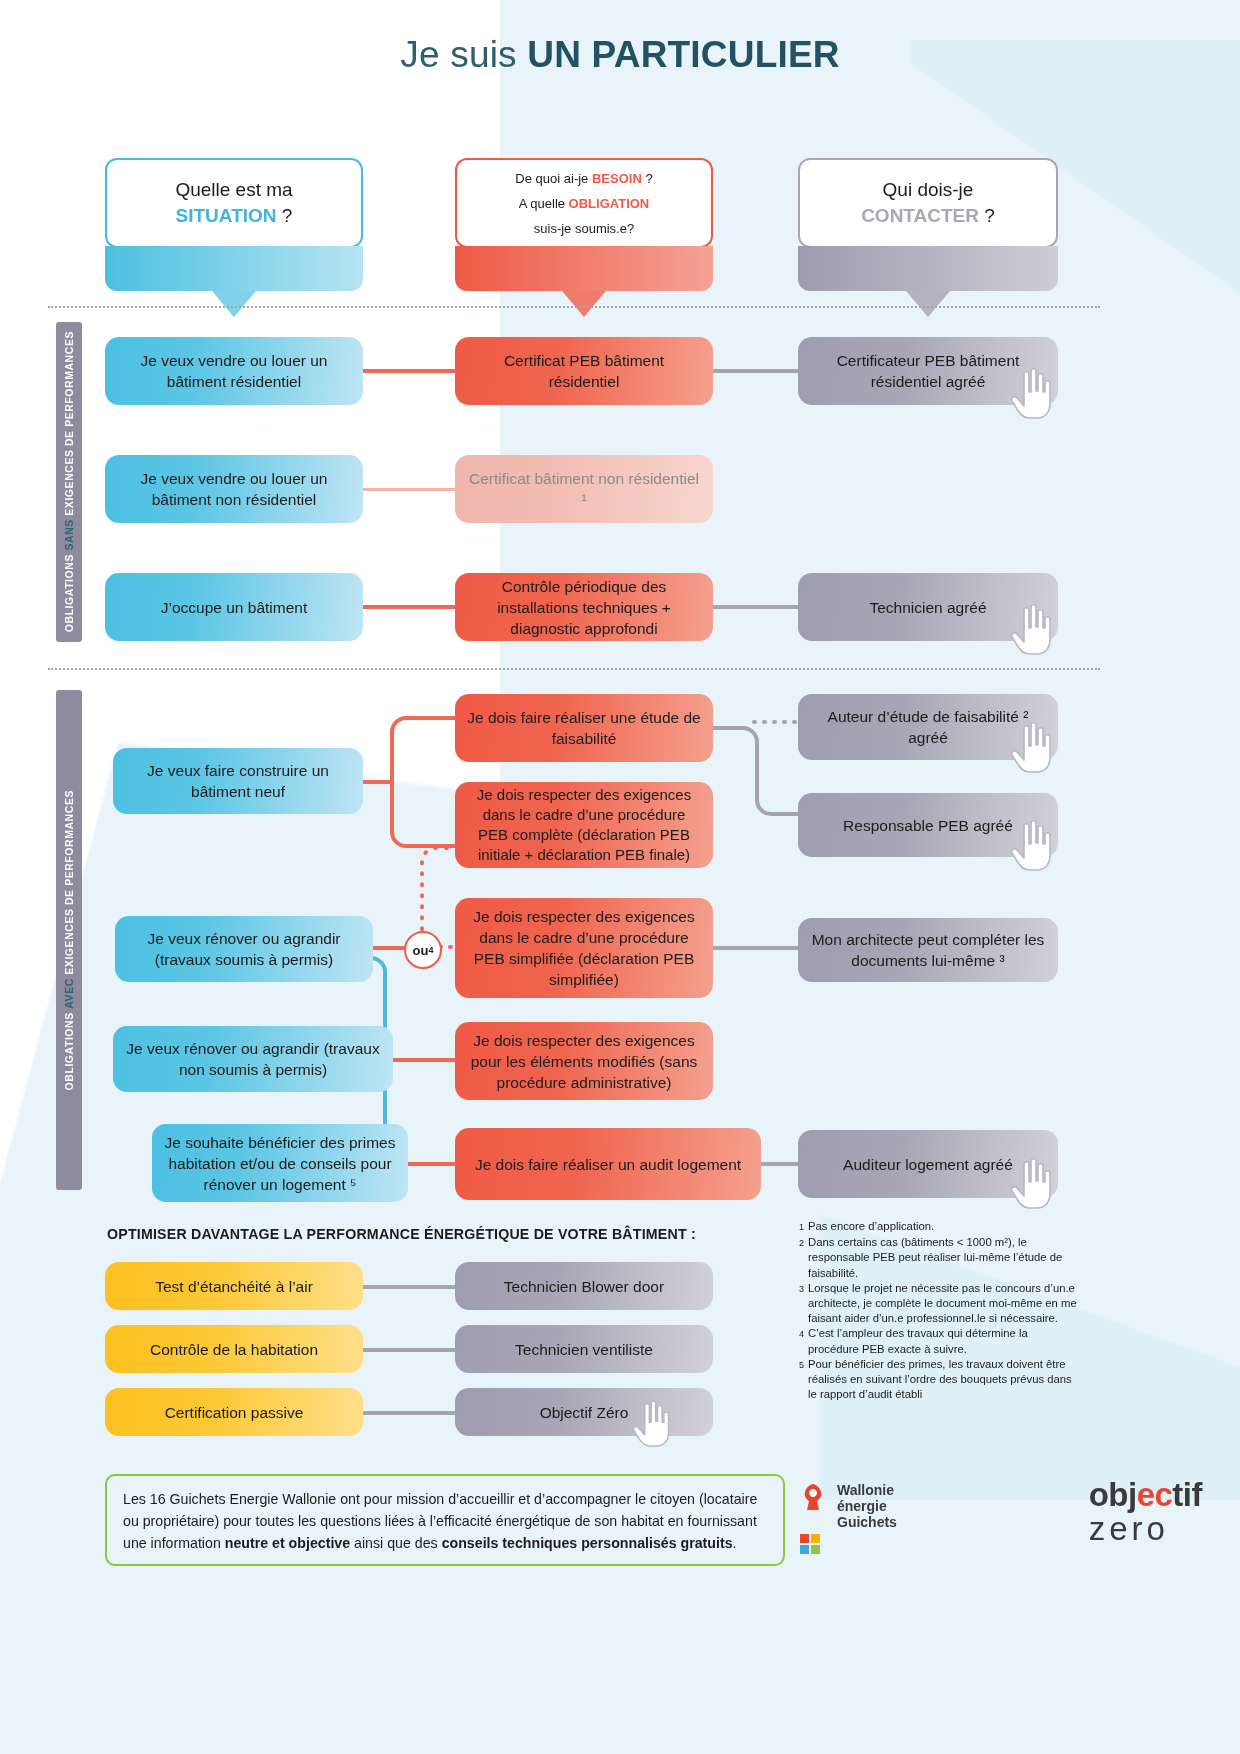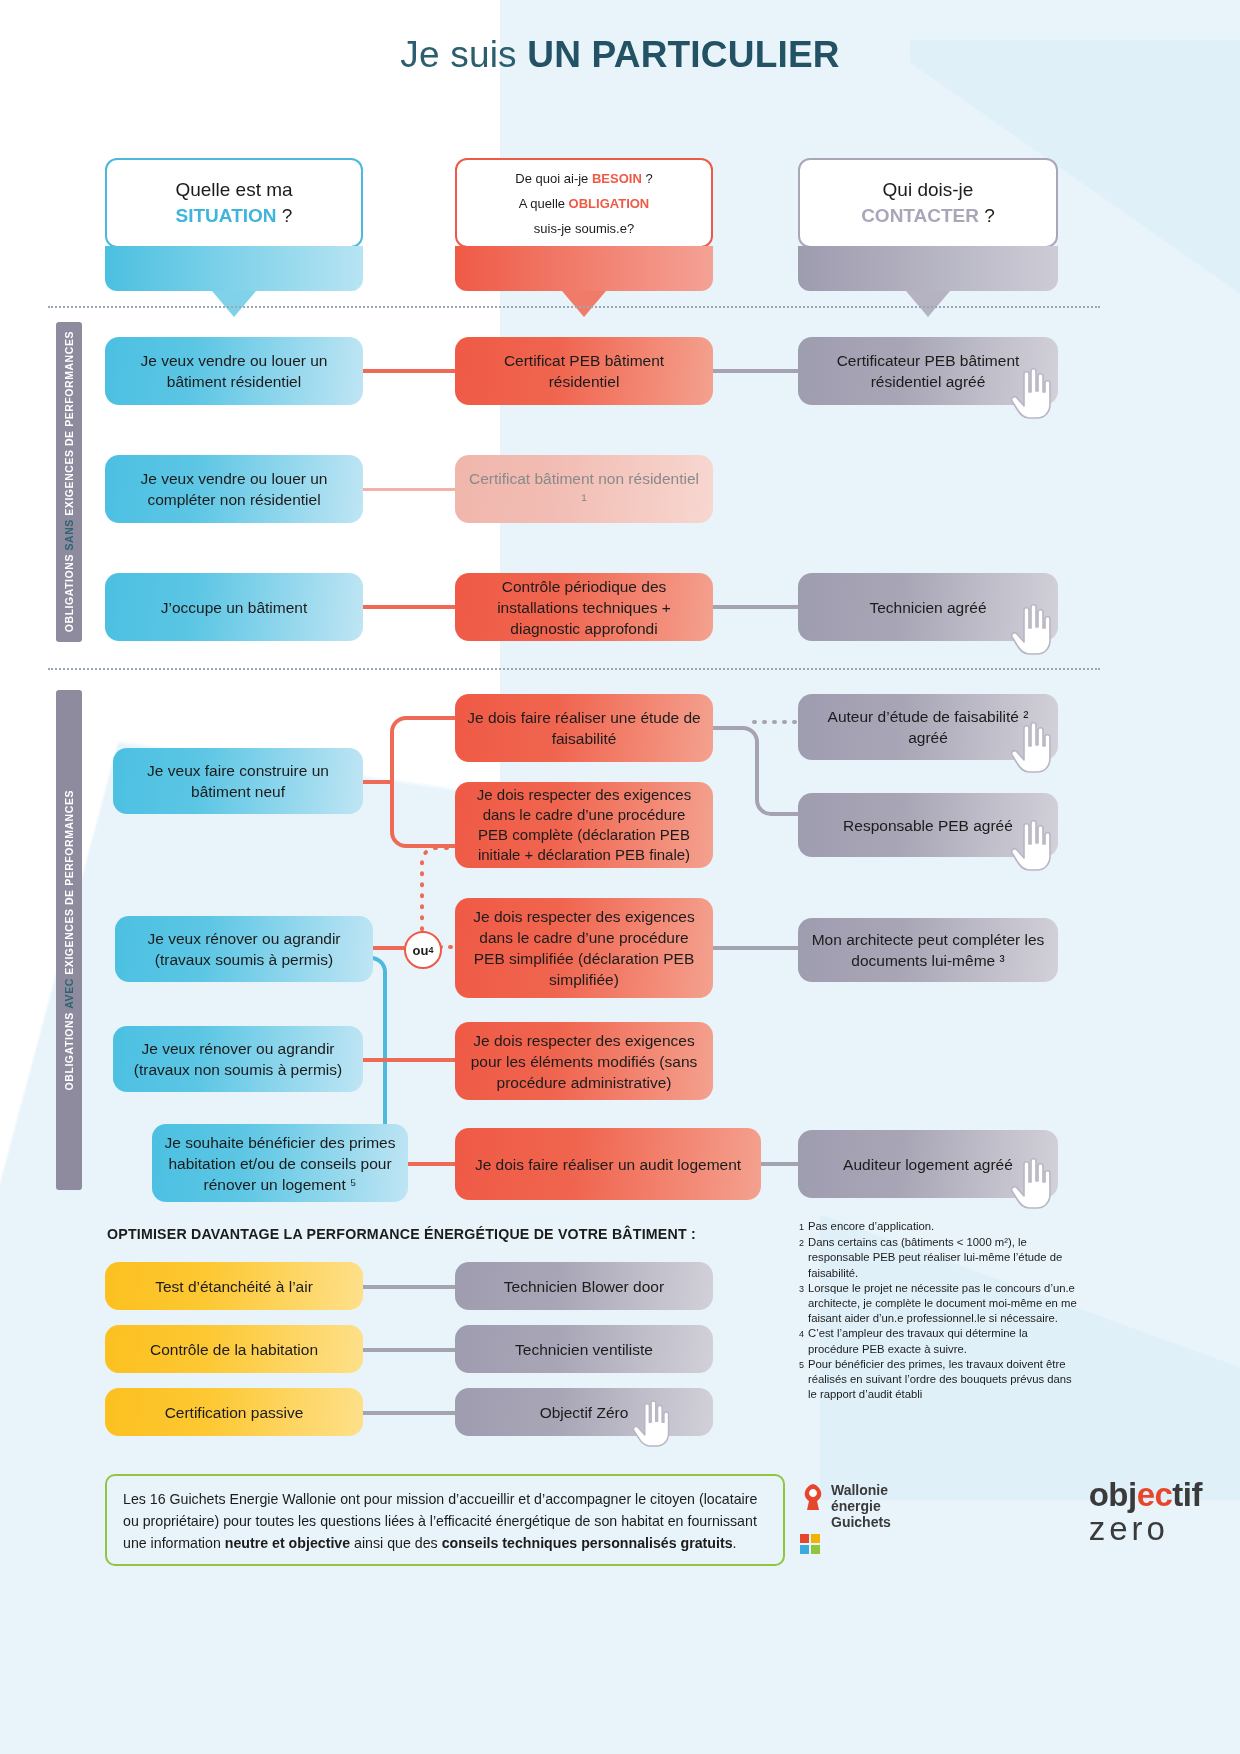--- a/index.html
+++ b/index.html
@@ -119,21 +119,21 @@
   .fn .tx{padding-left:4px;}
 
   
   .footbox{
     position:absolute;left:105px;top:1474px;width:680px;height:92px;
     border:2px solid #8fc63d;border-radius:10px;background:transparent;
     box-sizing:border-box;padding:12px 16px;font-size:14.2px;line-height:22px;font-weight:300;
   }
   .footbox b{font-weight:700;}
   .wallonie{position:absolute;left:800px;top:1482px;width:130px;font-size:14px;line-height:16px;font-weight:700;color:#3a3a3a;}
-  .wal-rows{display:flex;align-items:flex-start;gap:5px;}
+  .wal-rows{display:flex;align-items:flex-start;gap:11px;}
   .wal-sq{display:grid;grid-template-columns:9px 9px;grid-template-rows:9px 9px;gap:1.5px;margin-top:2px;}
   .wal-sq i{display:block;width:9px;height:9px;}
   .objectif{position:absolute;right:38px;top:1478px;text-align:left;}
   .obj1{font-size:33px;letter-spacing:-.5px;color:#3a3a3a;font-weight:700;line-height:34px;}
   .obj1 .em{color:#e8462c;}
   .obj2{font-size:33px;letter-spacing:4px;color:#3a3a3a;font-weight:300;line-height:34px;}
 </style>
 </head>
 <body>
 
@@ -196,21 +196,21 @@
 </div>
 <div class="box grey" style="left:798px;top:337px;width:260px;height:68px;">
   <span>Certificateur PEB bâtiment résidentiel agréé</span>
 </div>
 <svg class="hand" style="left:1010px;top:368px;" width="46" height="52" viewBox="0 0 46 52">
   <path d="M14 6c0-3 5-3 5 0v18h2V3c0-3 5-3 5 0v20h2V8c0-3 5-3 5 0v16h2v-9c0-3 5-3 5 0v21c0 8-5 14-13 14H19c-6 0-9-4-12-9L2 33c-2-3 3-6 5-3l7 8z" fill="#ffffff" stroke="#b9b6c4" stroke-width="1.6" stroke-linejoin="round"></path>
 </svg>
 
 <div class="conn h-redpale" style="left:355px;top:488px;width:110px;"></div>
 <div class="box blue" style="left:105px;top:455px;width:258px;height:68px;">
-  <span>Je veux vendre ou louer un compléter non résidentiel</span>
+  <span>Je veux vendre ou louer un bâtiment non résidentiel</span>
 </div>
 <div class="box redfade" style="left:455px;top:455px;width:258px;height:68px;">
   <span>Certificat bâtiment non résidentiel ¹</span>
 </div>
 
 <div class="conn h-red" style="left:355px;top:605px;width:110px;"></div>
 <div class="conn h-grey" style="left:700px;top:605px;width:110px;"></div>
 <div class="box blue" style="left:105px;top:573px;width:258px;height:68px;">
   <span>J’occupe un bâtiment</span>
 </div>
@@ -275,21 +275,21 @@
   <span>Je dois respecter des exigences dans le cadre d’une procédure PEB simplifiée (déclaration PEB simplifiée)</span>
 </div>
 <div class="box grey" style="left:798px;top:918px;width:260px;height:64px;">
   <span>Mon architecte peut compléter les documents lui-même ³</span>
 </div>
 
 <svg class="link" style="left:355px;top:952px;" width="40" height="220">
   <path d="M0 6 H16 a14 14 0 0 1 14 14 V186 a14 14 0 0 1 -14 14 H0" fill="none" stroke="#4cb9dd" stroke-width="4"></path>
 </svg>
 <div class="conn h-red" style="left:355px;top:1058px;width:110px;"></div>
-<div class="box blue" style="left:113px;top:1026px;width:250px;height:66px;">
+<div class="box blue" style="left:113px;top:1026px;width:280px;height:66px;">
   <span>Je veux rénover ou agrandir (travaux non soumis à permis)</span>
 </div>
 <div class="box red" style="left:455px;top:1022px;width:258px;height:78px;">
   <span>Je dois respecter des exigences pour les éléments modifiés (sans procédure administrative)</span>
 </div>
 
 <div class="conn h-red" style="left:400px;top:1162px;width:65px;"></div>
 <div class="conn h-grey" style="left:700px;top:1162px;width:110px;"></div>
 <div class="box blue" style="left:152px;top:1124px;width:256px;height:78px;">
   <span>Je souhaite bénéficier des primes habitation et/ou de conseils pour rénover un logement ⁵</span>

